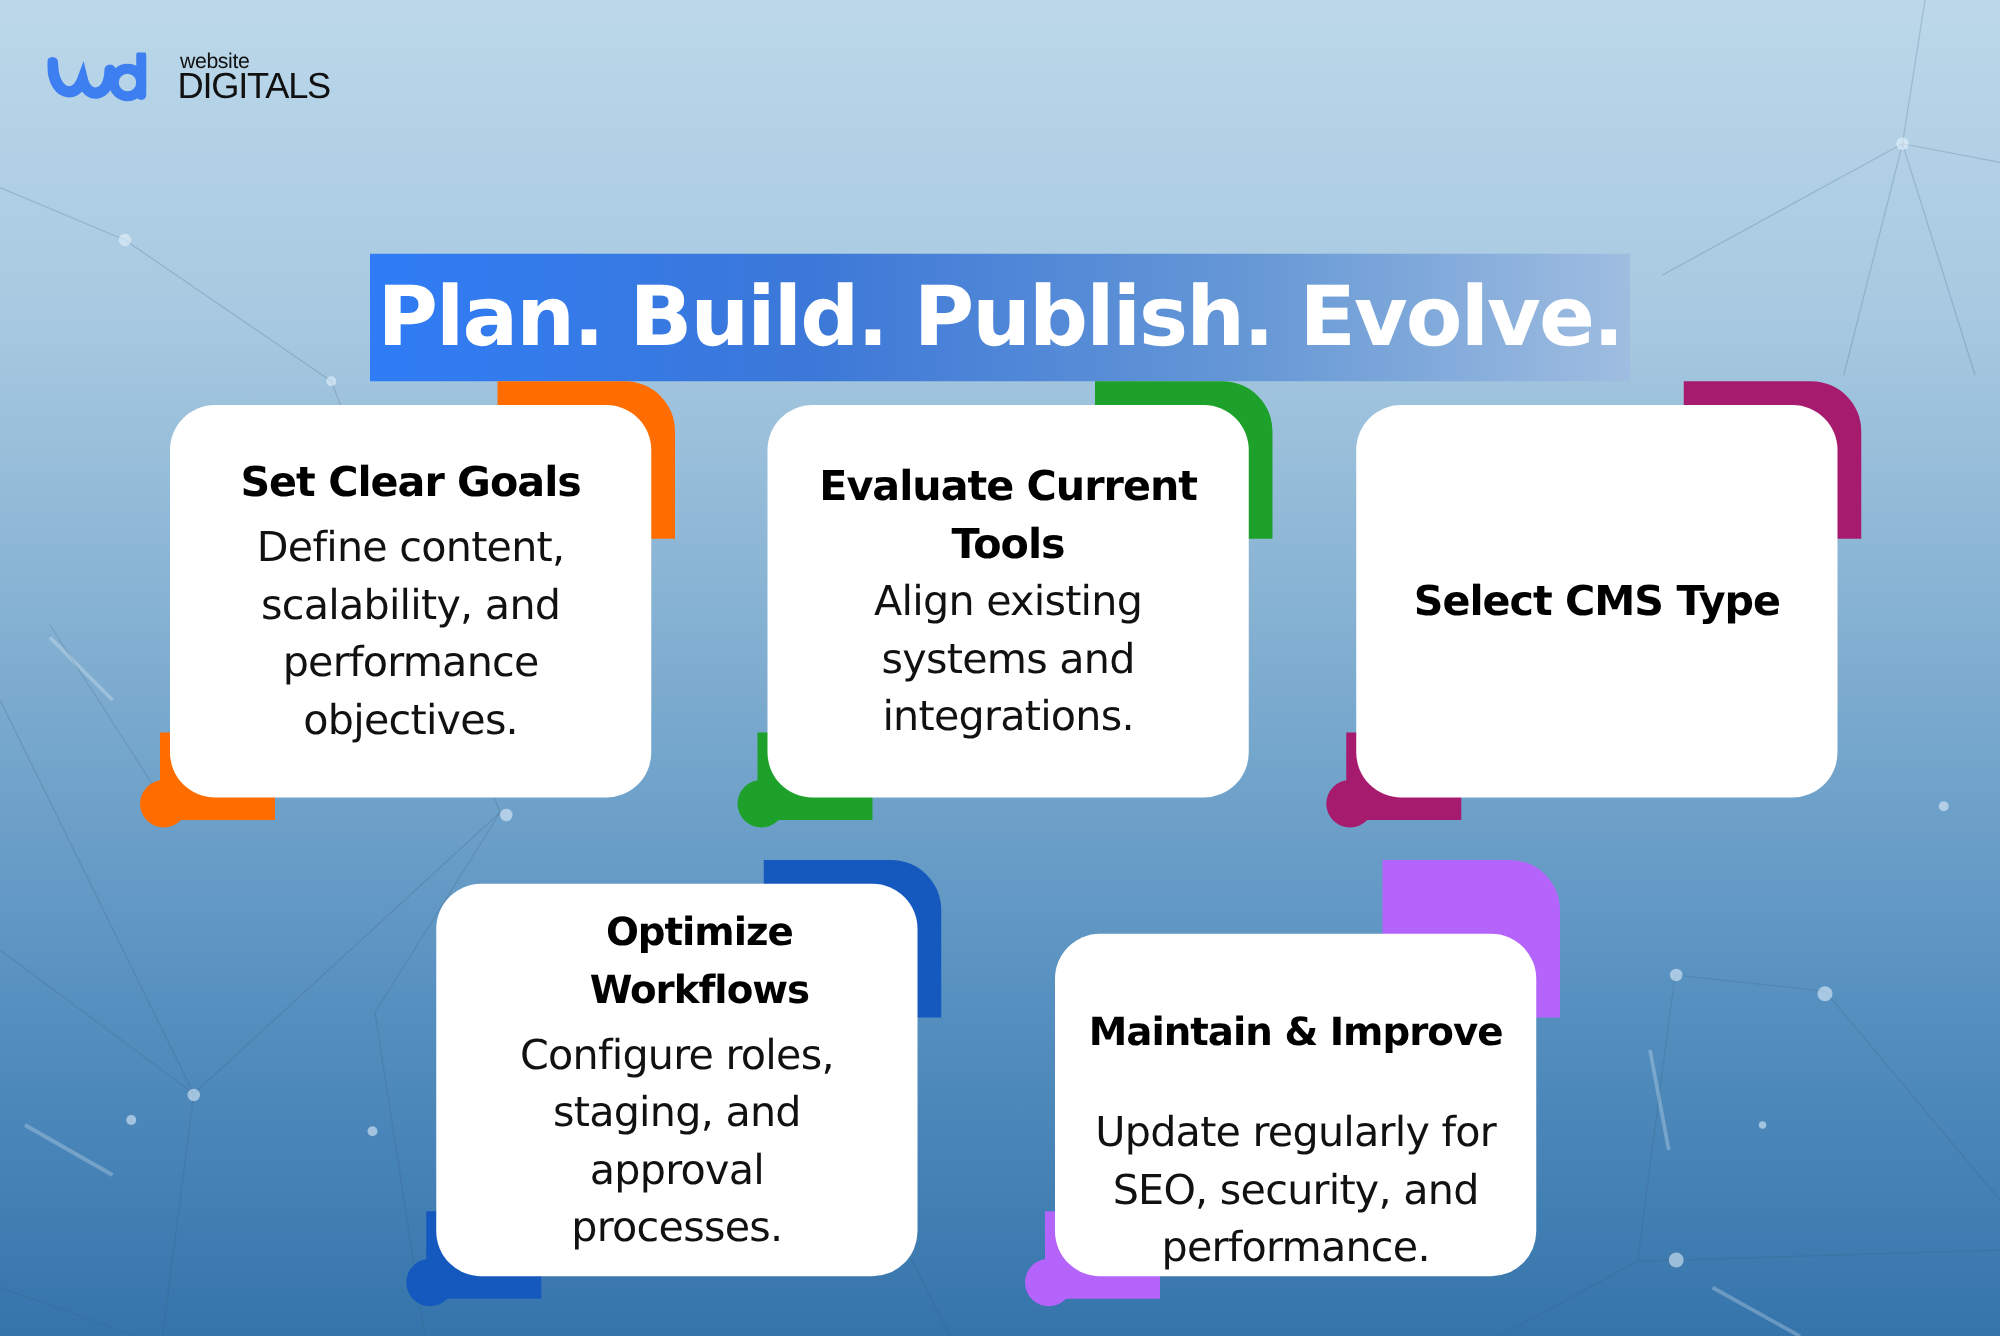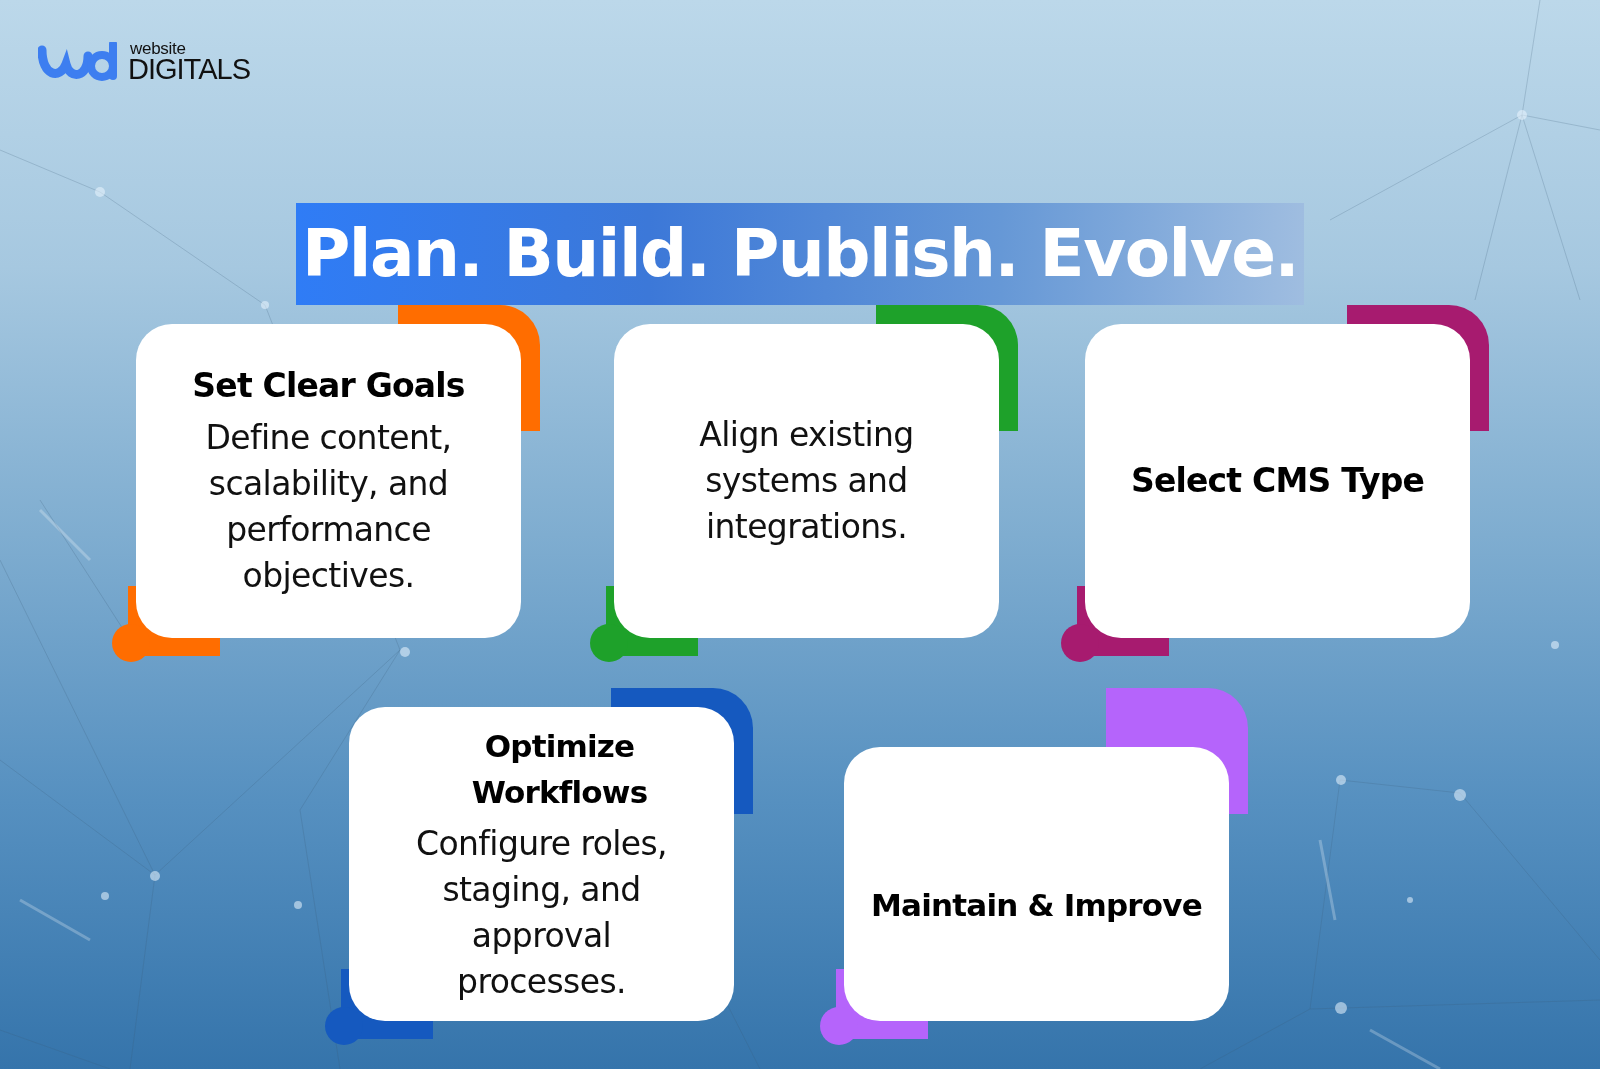--- a/index.html
+++ b/index.html
@@ -5,21 +5,21 @@
   * { box-sizing: border-box; margin: 0; padding: 0; }
   html, body { width: 1600px; height: 1069px; overflow: hidden; }
   body {
     position: relative;
     font-family: "DejaVu Sans", "Liberation Sans", sans-serif;
     background: linear-gradient(180deg, #bcd8ea 0%, #a6c8e0 25%, #7fadd0 50%, #5690c0 75%, #3574ab 100%);
   }
   .bg-net { position: absolute; inset: 0; width: 1600px; height: 1069px; pointer-events: none; }
 
   
-  .logo { position: absolute; left: 38px; top: 40px; display: flex; align-items: center; gap: 6px; }
+  .logo { position: absolute; left: 38px; top: 40px; display: flex; align-items: center; gap: 20px; }
   .logo-mark { width: 84px; height: 40px; }
   .logo-text { display: flex; flex-direction: column; line-height: 1; }
   .logo-small { font-family: "Liberation Sans", sans-serif; font-size: 17px; color: #111; letter-spacing: -0.3px; margin-left: 2px; }
   .logo-big { font-family: "Liberation Sans", sans-serif; font-size: 29px; color: #111; letter-spacing: -1px; margin-top: -2px; }
 
   
   .title {
     position: absolute; left: 0; right: 0; top: 26px; text-align: center;
     font-family: "DejaVu Sans", sans-serif; font-weight: bold;
     font-size: 70px; line-height: 90px; color: #000; letter-spacing: -2px;
@@ -137,20 +137,21 @@
     <div class="card-title">Set Clear Goals</div>
     <div class="card-desc" style="width:300px;">Define content, scalability, and performance objectives.</div>
   </div>
 </div>
 
 <div class="card-wrap" style="left:614px; top:324px;">
   <div class="accent-tr" style="background:#1ea12a;"></div>
   <div class="accent-bl" style="background:#1ea12a;"></div>
   <div class="accent-bl-dot" style="background:#1ea12a;"></div>
   <div class="card">
+    <div class="card-title" style="width:350px;">Evaluate Current Tools</div>
     <div class="card-desc" style="width:270px; margin-top:0;">Align existing systems and integrations.</div>
   </div>
 </div>
 
 <div class="card-wrap" style="left:1085px; top:324px;">
   <div class="accent-tr" style="background:#a71b6f;"></div>
   <div class="accent-bl" style="background:#a71b6f;"></div>
   <div class="accent-bl-dot" style="background:#a71b6f;"></div>
   <div class="card">
     <div class="card-title">Select CMS Type</div>
@@ -164,16 +165,17 @@
   <div class="card">
     <div class="card-title" style="font-size:31px;margin-left:36px;">Optimize Workflows</div>
     <div class="card-desc" style="width:310px;">Configure roles, staging, and approval processes.</div>
   </div>
 </div>
 
 <div class="card-wrap" style="left:844px; top:707px;">
   <div class="accent-tr" style="background:#b564fb;"></div>
   <div class="accent-bl" style="background:#b564fb;"></div>
   <div class="accent-bl-dot" style="background:#b564fb;"></div>
-  <div class="card" style="justify-content:center; padding-top:42px;margin-top:40px;">
+  <div class="card" style="justify-content:space-between; padding-top:56px;margin-top:40px;">
     <div class="card-title" style="font-size:31px;">Maintain &amp; Improve</div>
+    <div class="card-desc gap" style="width:360px;">Update regularly for SEO, security, and performance.</div>
   </div>
 </div>
 
 </body></html>

